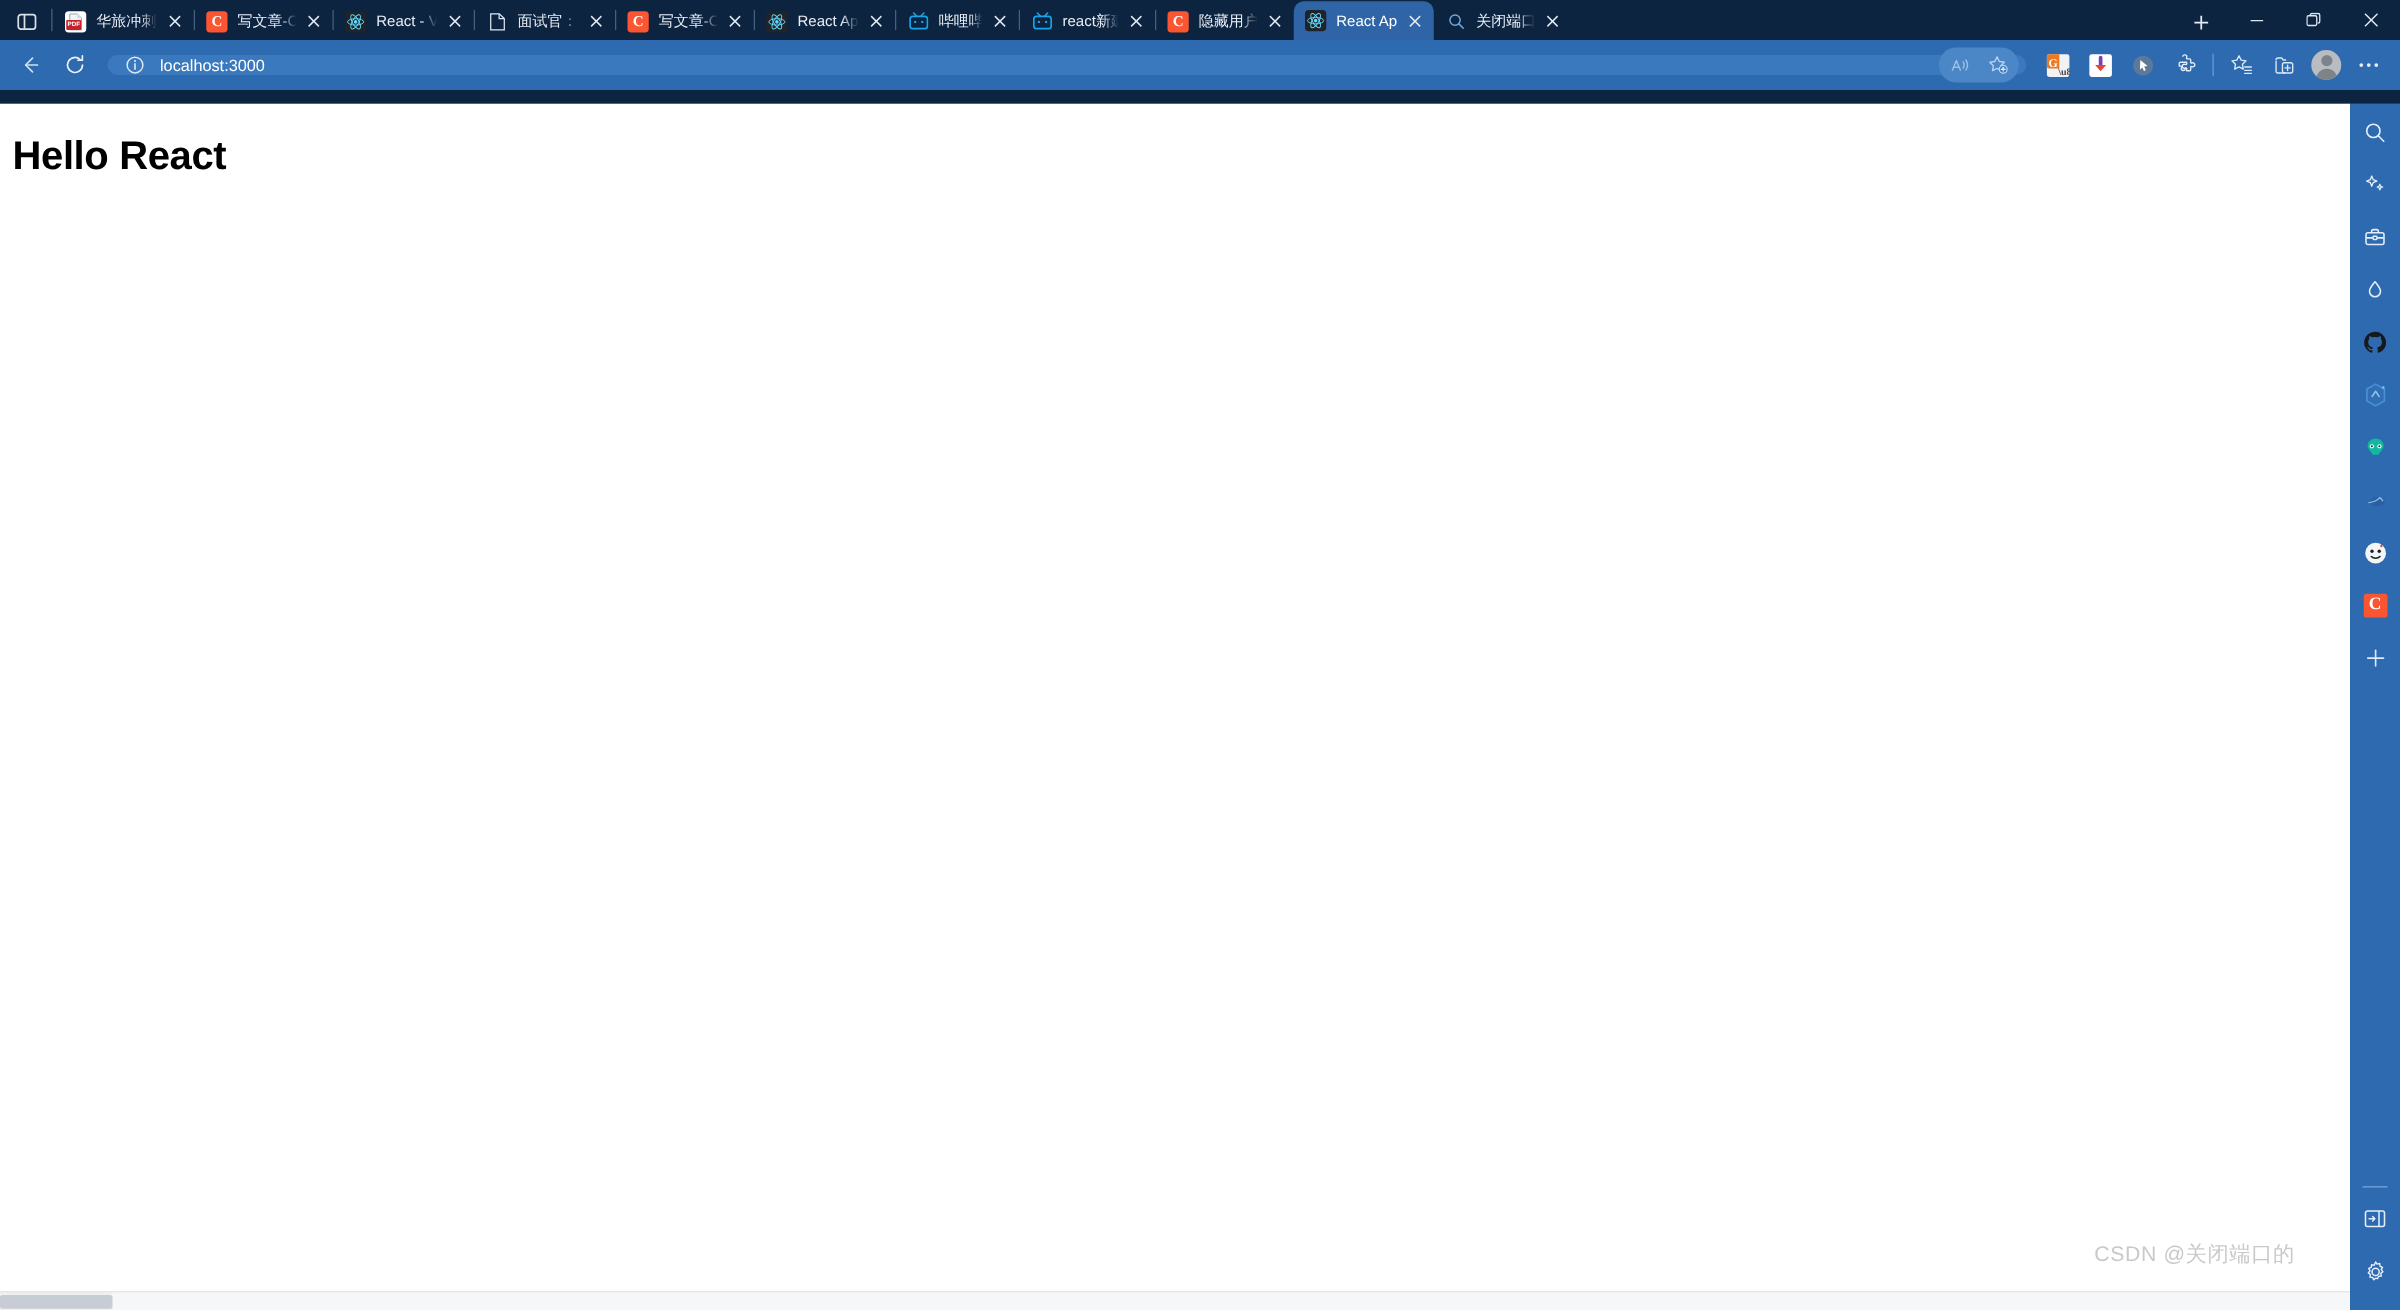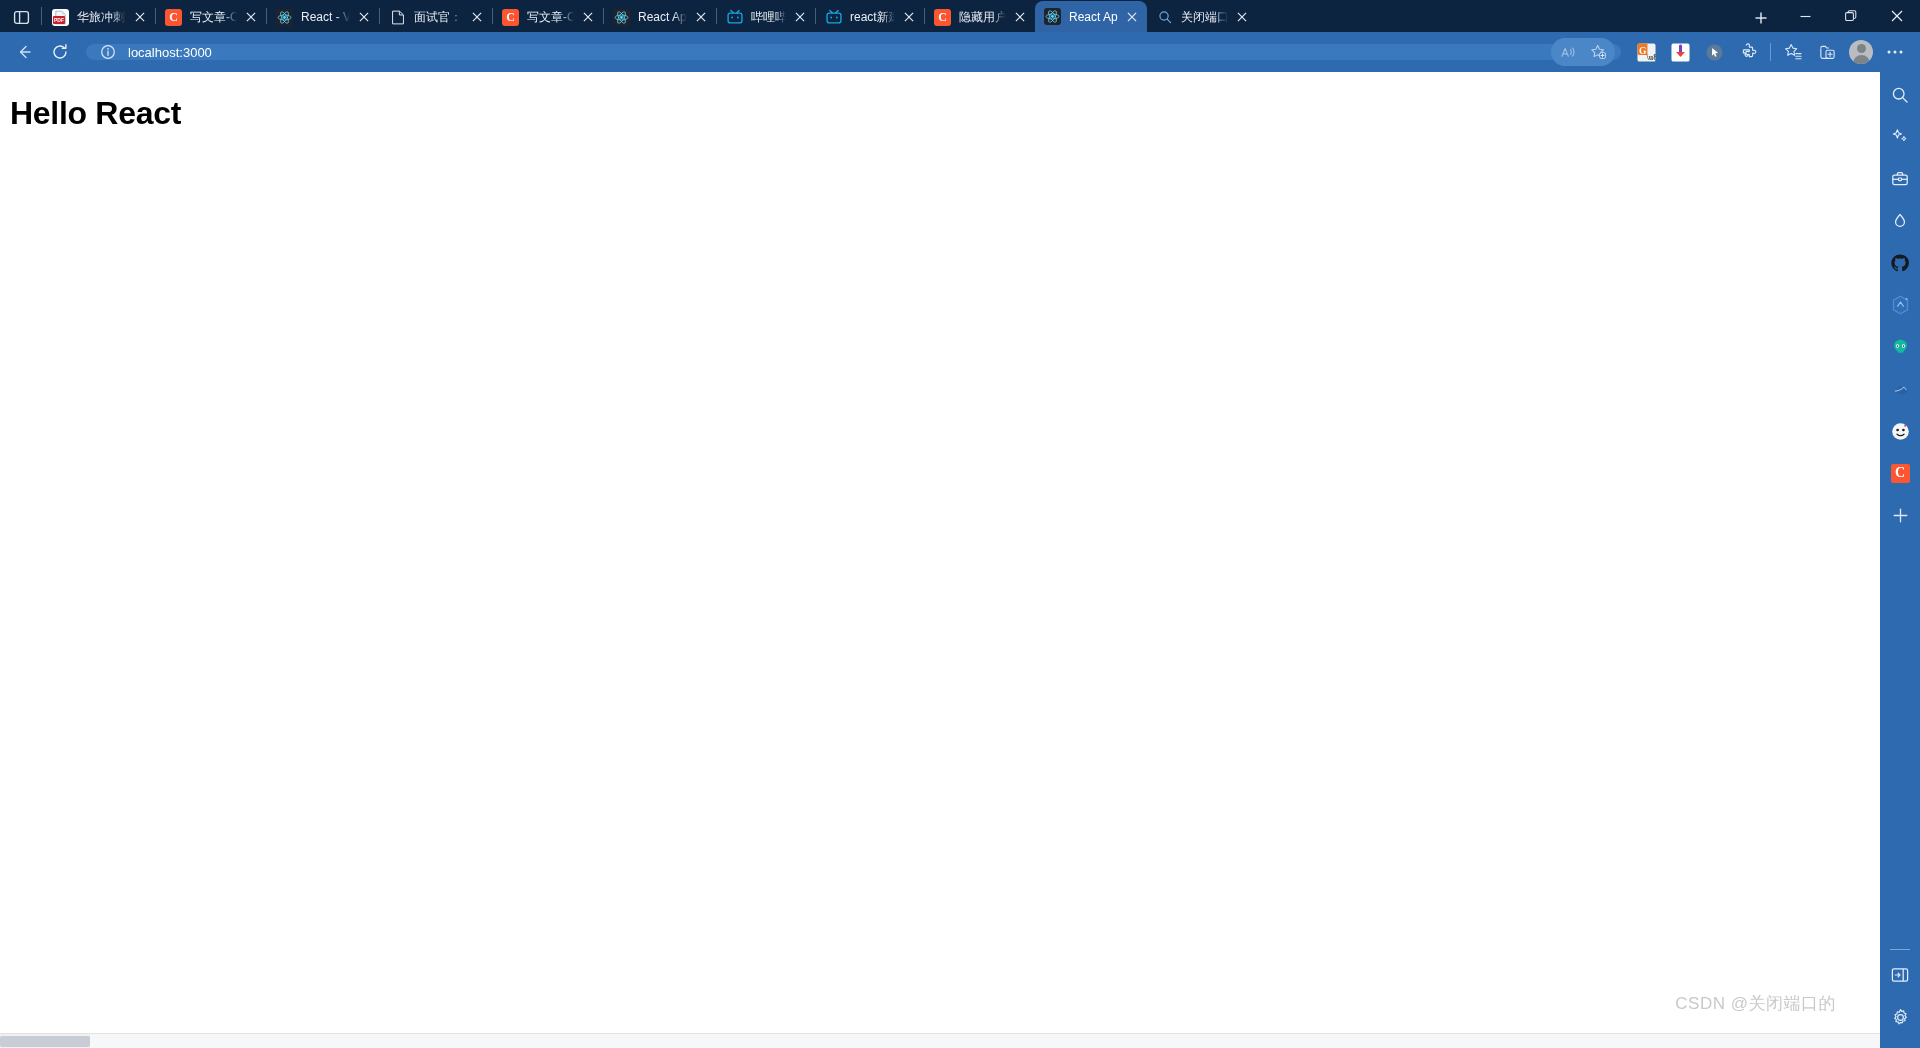--- a/index.html
+++ b/index.html
@@ -94,21 +94,21 @@
   .omni-act { width: 30px; height: 26px; display: flex; align-items: center; justify-content: center; border-radius: 13px; }
   .tb-right { display: flex; align-items: center; flex: 0 0 auto; }
   .ext-icon { width: 34px; height: 32px; display: flex; align-items: center; justify-content: center; flex: 0 0 34px; }
   .tb-sep { width: 1px; height: 18px; background: #6a9ad0; margin: 0 5px; flex: 0 0 1px; }
   .avatar-btn { width: 34px; height: 34px; display: flex; align-items: center; justify-content: center; flex: 0 0 34px; }
   .avatar { width: 24px; height: 24px; border-radius: 50%; background: #b9bdc2; position: relative; overflow: hidden; }
   .avatar::before { content:""; position:absolute; width:9px; height:9px; border-radius:50%; background:#7d8489; left:7.5px; top:4px; }
   .avatar::after { content:""; position:absolute; width:17px; height:10px; border-radius:9px 9px 0 0; background:#7d8489; left:3.5px; top:15px; }
 
   
-  .bodyrow { flex: 1 1 auto; display: flex; min-height: 0; background: #2e6ab0; }
+  .bodyrow { flex: 1 1 auto; display: flex; min-height: 0; background: #2e6ab0; margin-top: 11px; }
   .viewport { flex: 1 1 auto; background: #ffffff; position: relative; overflow: hidden; min-width: 0; display: flex; flex-direction: column; }
   .page { flex: 1 1 auto; padding: 24px 0 0 10px; position: relative; }
   .page h1 {
     font-size: 32px; font-weight: bold; color: #000000;
     letter-spacing: -0.3px; line-height: 1.1;
   }
   .watermark {
     position: absolute; right: 44px; bottom: 18px;
     font-size: 17px; color: #c9c9c9; white-space: nowrap;
     letter-spacing: .5px;

